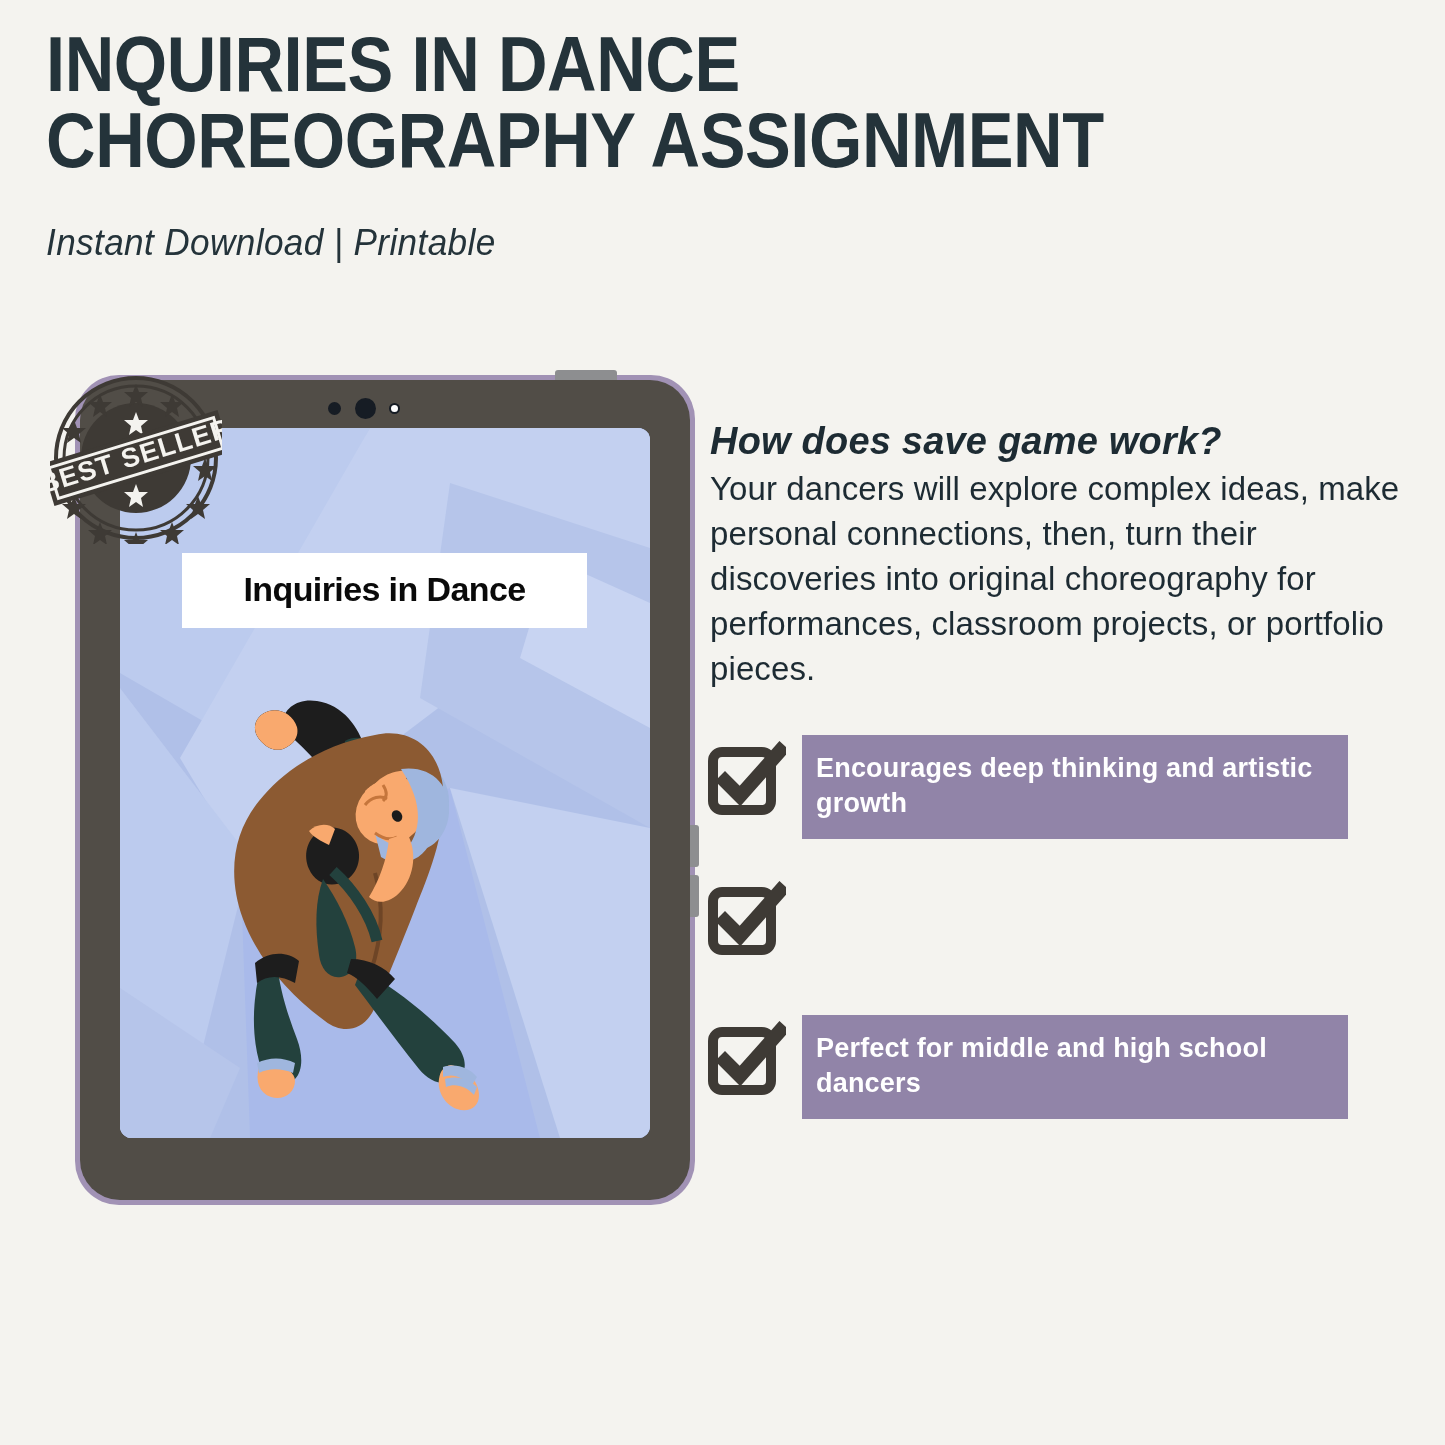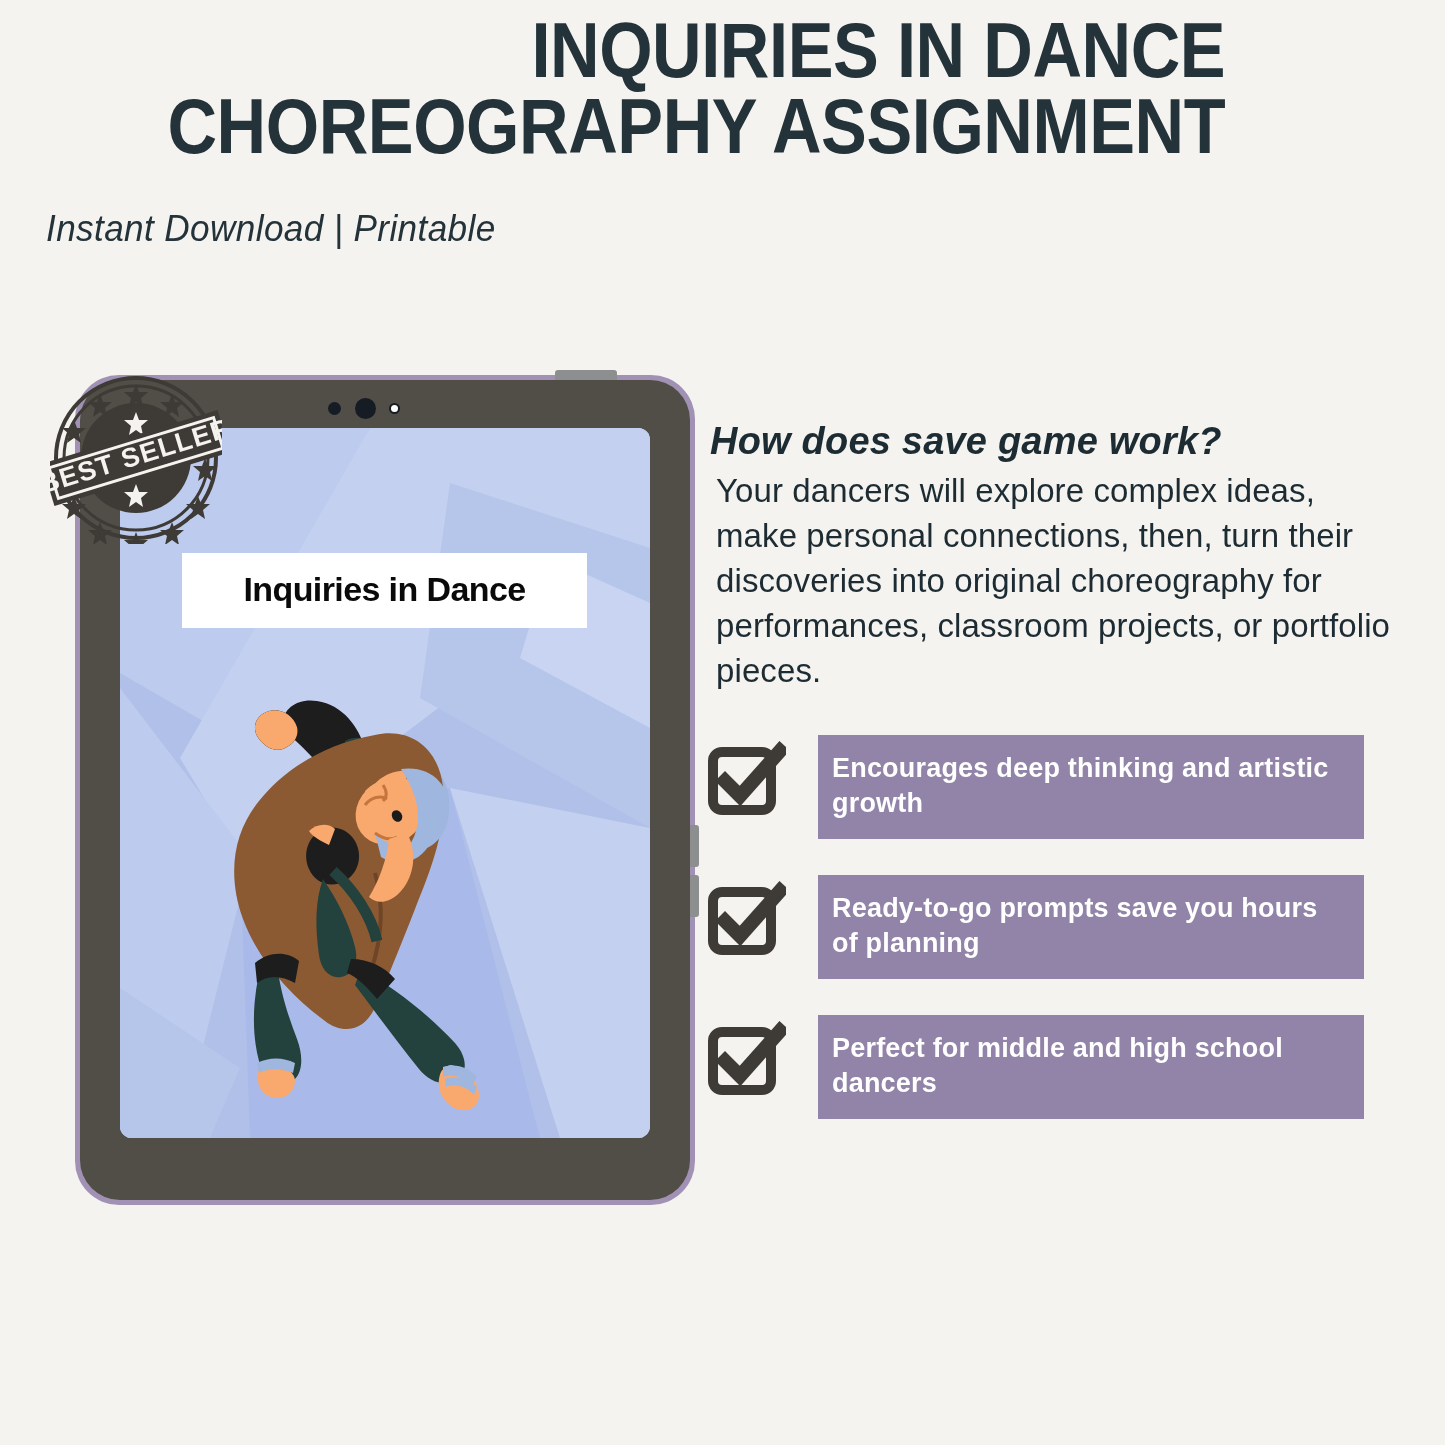--- a/index.html
+++ b/index.html
@@ -5,21 +5,21 @@
   html,body{margin:0;padding:0;}
   body{
     width:1445px;height:1445px;
     background:#f4f3ef;
     font-family:"Liberation Sans", sans-serif;
     overflow:hidden;
     position:relative;
   }
 
   
-  #header{position:absolute;left:46px;top:12px;width:1340px;text-align:right;}
+  #header{position:absolute;left:46px;top:26px;width:1340px;}
   #page-title{
     font-family:"Liberation Sans", sans-serif;
     font-weight:700;
     font-size:78px;
     line-height:0.98;
     letter-spacing:-0.5px;
     color:#24333a;
     text-transform:uppercase;
     transform:scaleX(0.88);
     transform-origin:left top;
@@ -95,29 +95,29 @@
     position:absolute;left:50px;top:372px;width:172px;height:172px;
   }
 
   
   #right-col{position:absolute;left:710px;top:420px;width:690px;}
   #how-heading{
     font-size:38px;font-style:italic;font-weight:700;
     color:#1d2b33;margin:0 0 4px 0;letter-spacing:0.2px;
   }
   #how-body{
-    font-size:33px;line-height:1.36;color:#1d2b33;margin:6px;
+    font-size:33px;line-height:1.36;color:#1d2b33;margin:0;
     letter-spacing:0.1px;
   }
 
   #checklist{position:absolute;left:708px;top:735px;width:680px;}
   .check-row{position:relative;height:120px;margin-bottom:20px;}
   .check-icon{position:absolute;left:0;top:6px;width:78px;height:78px;}
   .check-bar{
-    position:absolute;left:110px;top:0;width:546px;min-height:104px;
+    position:absolute;left:94px;top:0;width:546px;min-height:104px;
     background:#9184a8;
     box-sizing:border-box;
     padding:16px 14px 14px 14px;
     display:flex;align-items:flex-start;
   }
   .check-text{
     font-size:27px;font-weight:700;line-height:1.28;color:#ffffff;
     letter-spacing:0.2px;
   }
 </style>
@@ -266,23 +266,20 @@
     <div class="check-bar">
       <span class="check-text">Encourages deep thinking and artistic growth</span>
     </div>
   </div>
 
   <div class="check-row">
     <svg class="check-icon" viewBox="0 0 78 78">
       <rect x="5" y="11" width="58" height="58" rx="9" fill="none" stroke="#3e3a35" stroke-width="10"></rect>
       <path d="M17 40 L32 55 L72 10" fill="none" stroke="#3e3a35" stroke-width="14" stroke-linecap="square"></path>
     </svg>
-    <div class="check-bar">
-      <span class="check-text">Ready-to-go prompts save you hours of planning</span>
-    </div>
   </div>
 
   <div class="check-row">
     <svg class="check-icon" viewBox="0 0 78 78">
       <rect x="5" y="11" width="58" height="58" rx="9" fill="none" stroke="#3e3a35" stroke-width="10"></rect>
       <path d="M17 40 L32 55 L72 10" fill="none" stroke="#3e3a35" stroke-width="14" stroke-linecap="square"></path>
     </svg>
     <div class="check-bar">
       <span class="check-text">Perfect for middle and high school dancers</span>
     </div>

